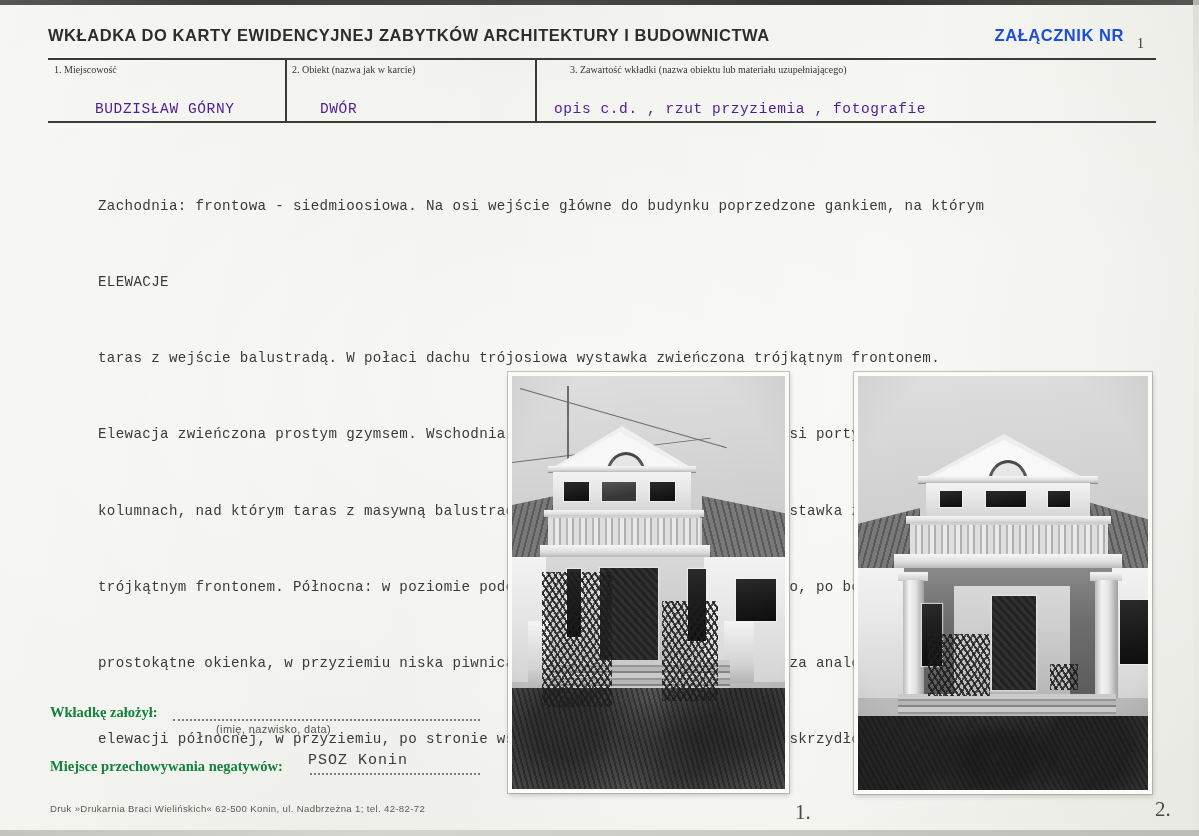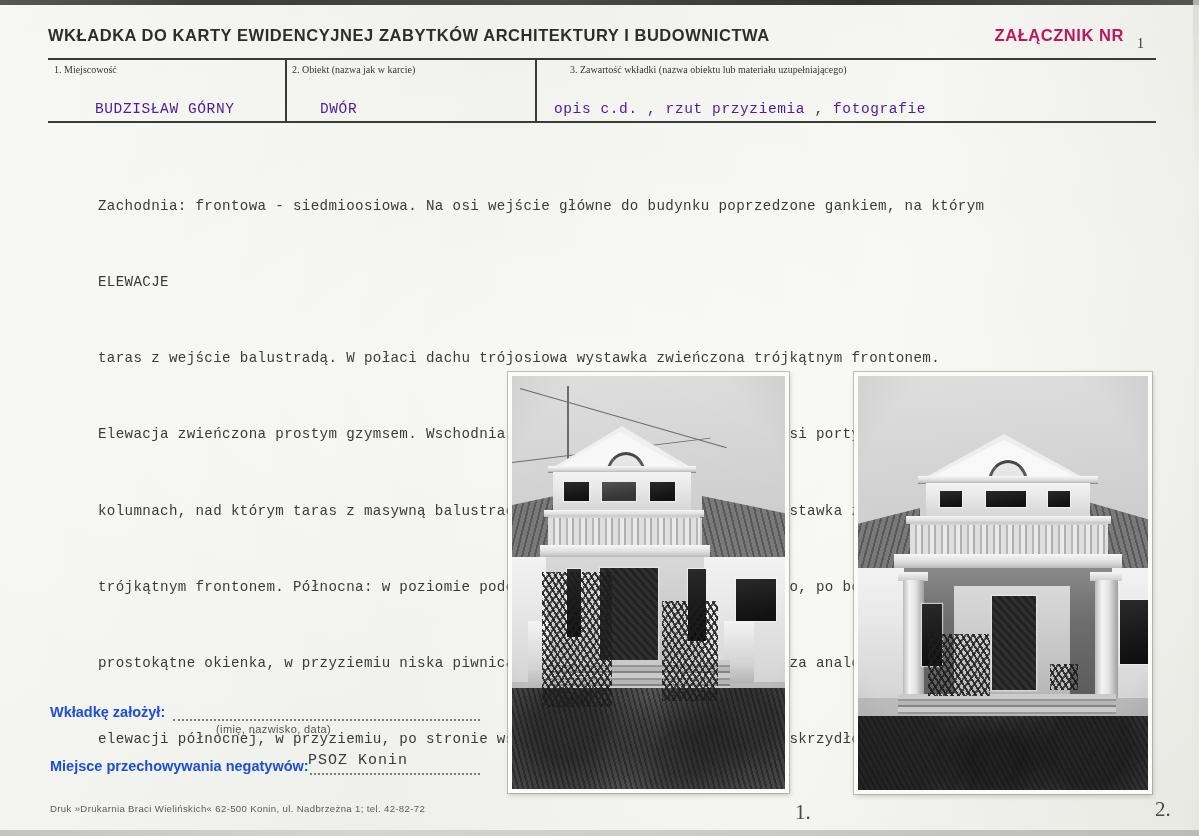--- a/index.html
+++ b/index.html
@@ -63,21 +63,21 @@
     letter-spacing: .55px;
     color: #2d2d2d;
     white-space: nowrap;
   }
   #annex-label {
     position: absolute;
     right: 32px; top: 0;
     font-size: 16.5px;
     font-weight: bold;
     letter-spacing: .55px;
-    color: #be185d;
+    color: #1d4ed8;
     white-space: nowrap;
   }
   #annex-number {
     position: absolute;
     right: 12px; top: 10px;
     font-size: 14px;
     font-weight: normal;
     font-family: "Liberation Serif", serif;
     color: #3a3a3a;
   }
@@ -288,24 +288,24 @@
   }
   .photo-vignette {
     position: absolute; inset: 0;
     background: radial-gradient(ellipse 100% 90% at 50% 45%, rgba(255,255,255,0) 55%, rgba(0,0,0,.16) 100%);
     pointer-events: none;
   }
 
   
   .form-label {
     position: absolute;
-    font-family: Liberation Sans, sans-serif;
+    font-family: Liberation Serif, serif;
     font-weight: bold;
     font-size: 14.5px;
-    color: #1d4ed8;
+    color: #15803d;
     white-space: nowrap;
   }
   #label-founder { left: 50px; top: 704px; }
   #label-negatives { left: 50px; top: 758px; text-align: center; }
 
   .dotline {
     position: absolute;
     border-bottom: 2px dotted #7e7e78;
     height: 0;
   }

